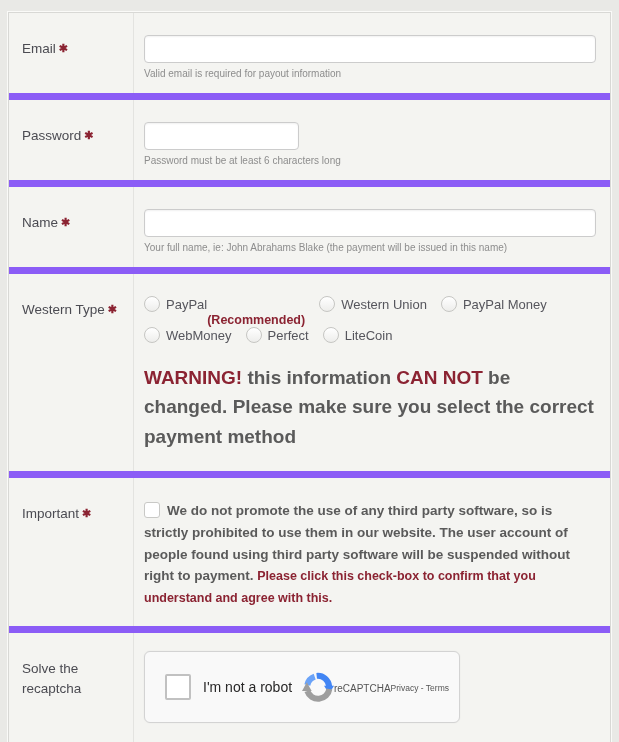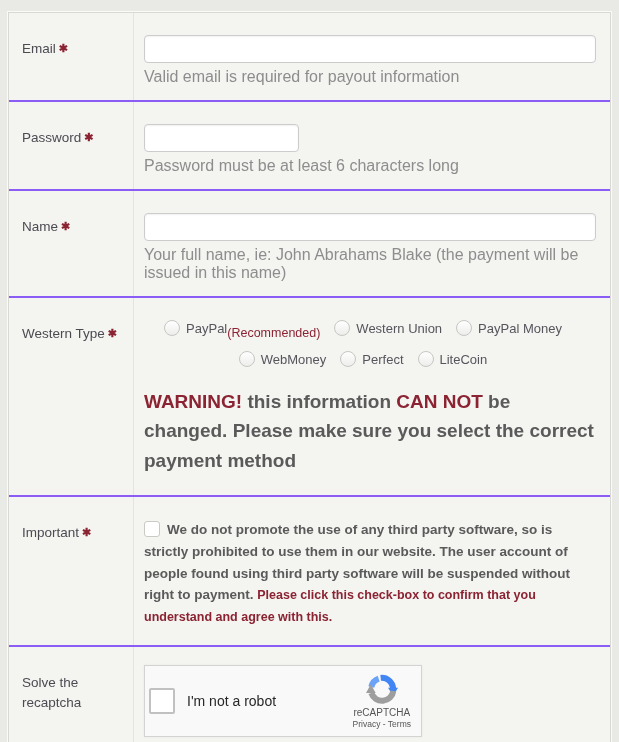--- a/index.html
+++ b/index.html
@@ -20,21 +20,21 @@
   .panel-header {
     background: #ececea;
     border-bottom: 1px solid #dcdcd9;
     padding: 13px 13px 14px 13px;
     font-size: 15px;
     font-weight: bold;
     color: #3c3c3c;
   }
   .form-row {
     display: flex;
-    border-bottom: 2px solid #8b5cf6;
+    border-bottom: 7px solid #8b5cf6;
   }
   .form-row:last-child { border-bottom: none; }
   .label-cell {
     width: 125px;
     flex-shrink: 0;
     padding: 26px 8px 10px 13px;
     border-right: 1px solid #e3e3e0;
     font-size: 13.5px;
     color: #4b4b52;
     line-height: 1.45;
@@ -60,48 +60,48 @@
     padding: 0 8px;
     font-family: "Liberation Sans", sans-serif;
     font-size: 13px;
     color: #444;
     outline: none;
   }
   .input-full { width: 100%; }
   .input-short { width: 155px; }
   .helper {
     margin-top: 5px;
-    font-size: 16px;
+    font-size: 10px;
     color: #8d8d8d;
   }
   
-  .radio-row { display: flex; align-items: center; margin-bottom: 15px; justify-content: center; }
+  .radio-row { display: flex; align-items: center; margin-bottom: 15px; }
   .radio-row:last-of-type { margin-bottom: 0; }
   .radio-item {
     display: inline-flex;
     align-items: center;
     margin-right: 14px;
     cursor: pointer;
     color: #55555c;
     font-size: 13px;
   }
   .radio-circle {
     width: 16px; height: 16px;
     border-radius: 50%;
     border: 1px solid #c6c6c3;
     background: linear-gradient(#ffffff, #ededeb);
     margin-right: 6px;
     flex-shrink: 0;
   }
   .radio-note {
     color: #8b2332;
-    font-weight: normal;
+    font-weight: bold;
     font-size: 12.5px;
     position: relative;
-    top: 5px;
+    top: 16px;
   }
   .warn-text {
     margin-top: 20px;
     max-width: 462px;
     font-size: 19px;
     font-weight: bold;
     line-height: 1.55;
     color: #5a5a5a;
   }
   .warn-red { color: #8b2332; }
@@ -122,48 +122,48 @@
     vertical-align: -3px;
     margin-right: 7px;
     cursor: pointer;
   }
   .important-red {
     color: #8b2332;
     font-size: 12.5px;
   }
   
   .recaptcha-box {
-    width: 278px;
+    width: 316px;
     height: 72px;
     background: #f9f9f9;
     border: 1px solid #d3d3d3;
-    border-radius: 0;
+    border-radius: 6px;
     box-shadow: 0 0 2px rgba(0,0,0,0.06);
     display: flex;
     align-items: center;
-    padding: 0 10px 0 4px;
+    padding: 0 10px 0 20px;
     margin-top: 2px;
   }
   .rc-checkbox {
     width: 26px; height: 26px;
     background: #fff;
     border: 2px solid #c1c1c1;
     border-radius: 2px;
     cursor: pointer;
     flex-shrink: 0;
   }
   .rc-label {
     margin-left: 12px;
     font-size: 14px;
     color: #282727;
     flex: 1;
   }
   .rc-brand {
     display: flex;
-    flex-direction: column;
+    flex-direction: row;
     align-items: center;
     justify-content: flex-start;
   }
   .rc-brand-name { font-size: 10px; color: #555; margin-top: 2px; }
   .rc-links { font-size: 8.5px; color: #555; margin-top: 1px; }
   
   .register-row .content-cell { padding: 24px 14px 22px 10px; }
   .payment-cell { padding-bottom: 20px; }
   .important-cell { padding-bottom: 18px; }
   .recaptcha-cell { padding-top: 16px; padding-bottom: 22px; }

